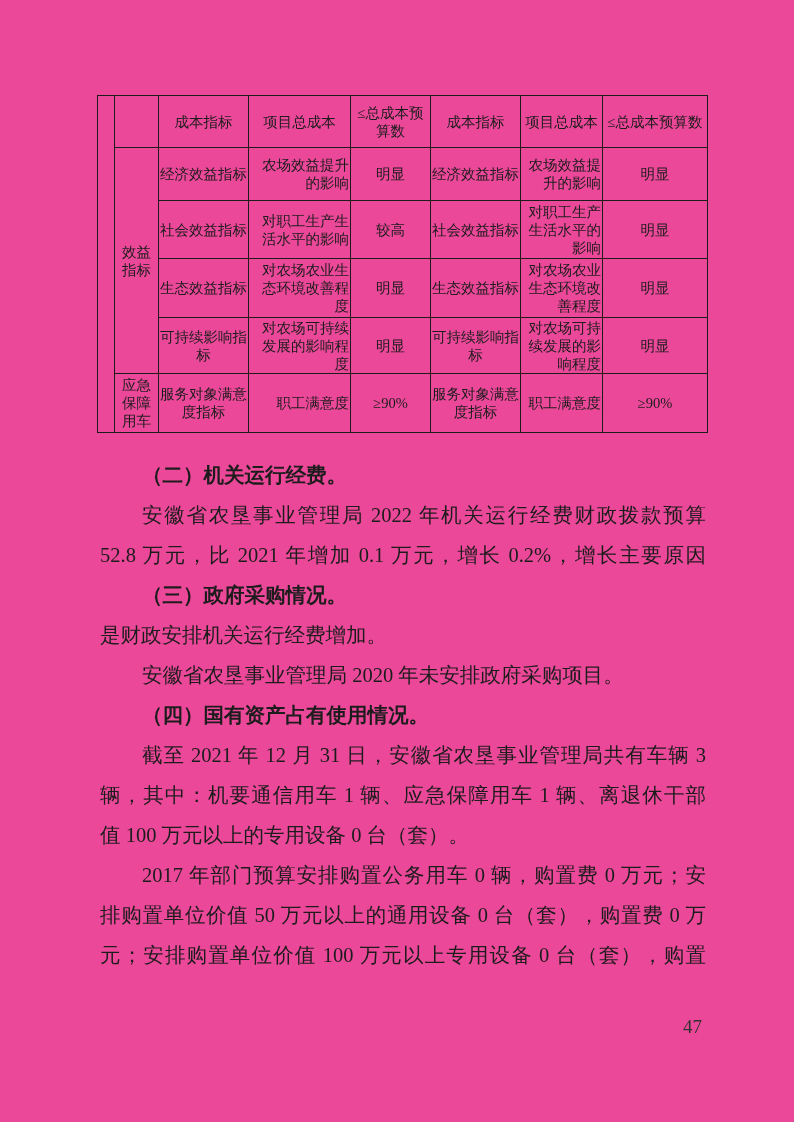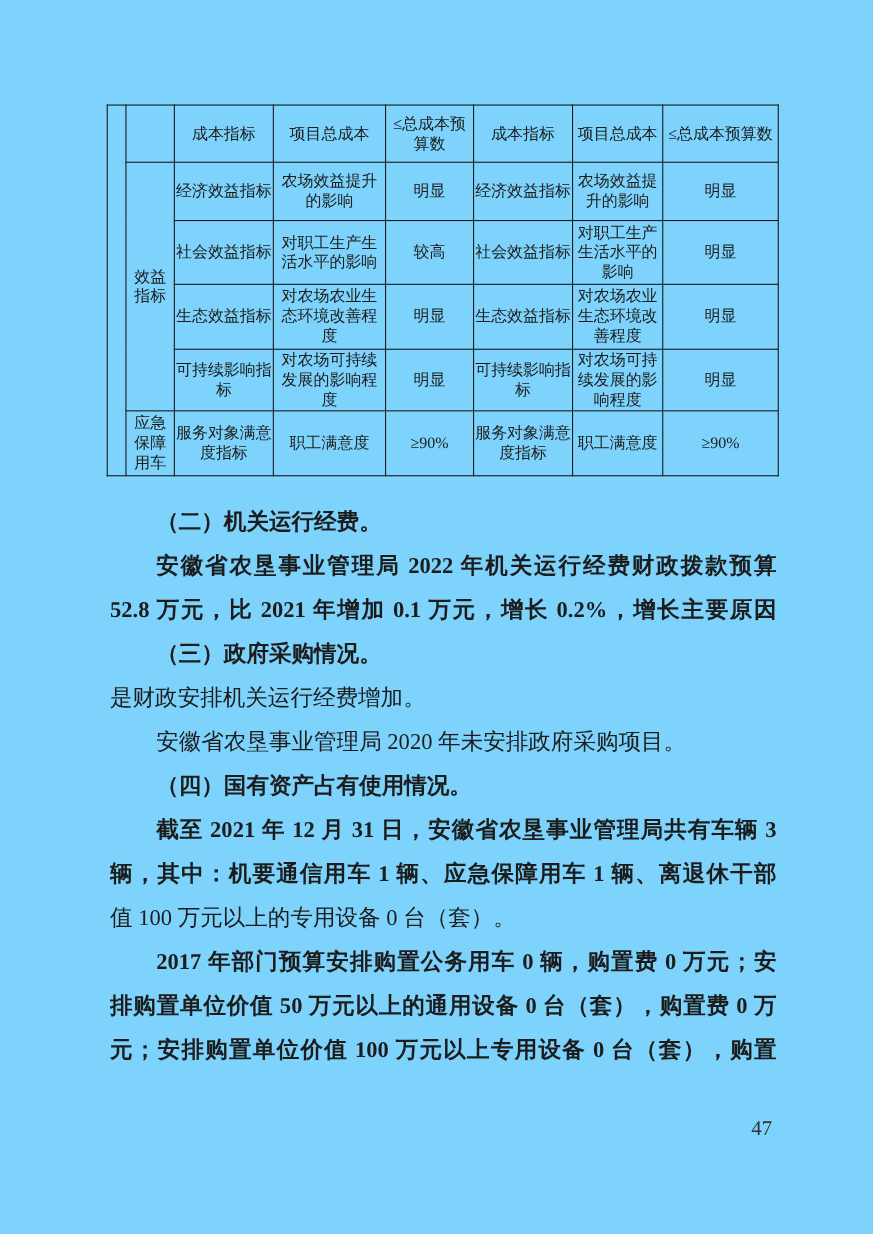--- a/index.html
+++ b/index.html
@@ -1,59 +1,59 @@
 <!DOCTYPE html>
 <html><head>
 <meta charset="utf-8">
 <style>
   html,body { margin:0; padding:0; background:#e8e8e8; }
   .page {
     position:relative;
     width:794px; height:1122px;
     margin:0 auto;
-    background:#7dd3fc;
+    background:#ec4899;
     color:#1c1c1c;
     font-family:"Liberation Serif","DejaVu Serif",serif;
     overflow:hidden;
   }
 
   
   table.ptable {
     position:absolute; left:97px; top:95px;
     border-collapse:collapse; table-layout:fixed;
     width:610px;
   }
   table.ptable td {
     border:1px solid #1b1b1b;
     font-size:14.5px; line-height:18px;
     padding:0 1px;
     text-align:center; vertical-align:middle;
     word-break:break-all;
     color:#1c1c1c;
   }
-  table.ptable td.lft { text-align:center; }
+  table.ptable td.lft { text-align:right; }
   tr.r1 { height:52px; }
   tr.r2 { height:53px; }
   tr.r3 { height:58px; }
   tr.r4 { height:59px; }
   tr.r5 { height:56px; }
   tr.r6 { height:59px; }
 
   
   .textblock {
     position:absolute; left:100px; top:455px; width:606px;
   }
   .ln {
     height:40px; line-height:40px;
     font-size:20.5px;
     text-align:left;
     overflow:hidden;
     white-space:normal;
   }
-  .ln.jfy { text-align:justify; text-align-last:justify;font-weight:bold; }
+  .ln.jfy { text-align:justify; text-align-last:justify; }
   .ln.first { text-indent:42px; }
   .ln.hd {
     text-indent:42px;
     font-family:"Liberation Sans","DejaVu Sans",sans-serif;
     font-weight:700;
     font-size:20.5px;
   }
 
   .pagenum {
     position:absolute; left:96px; top:1016px; width:606px;

